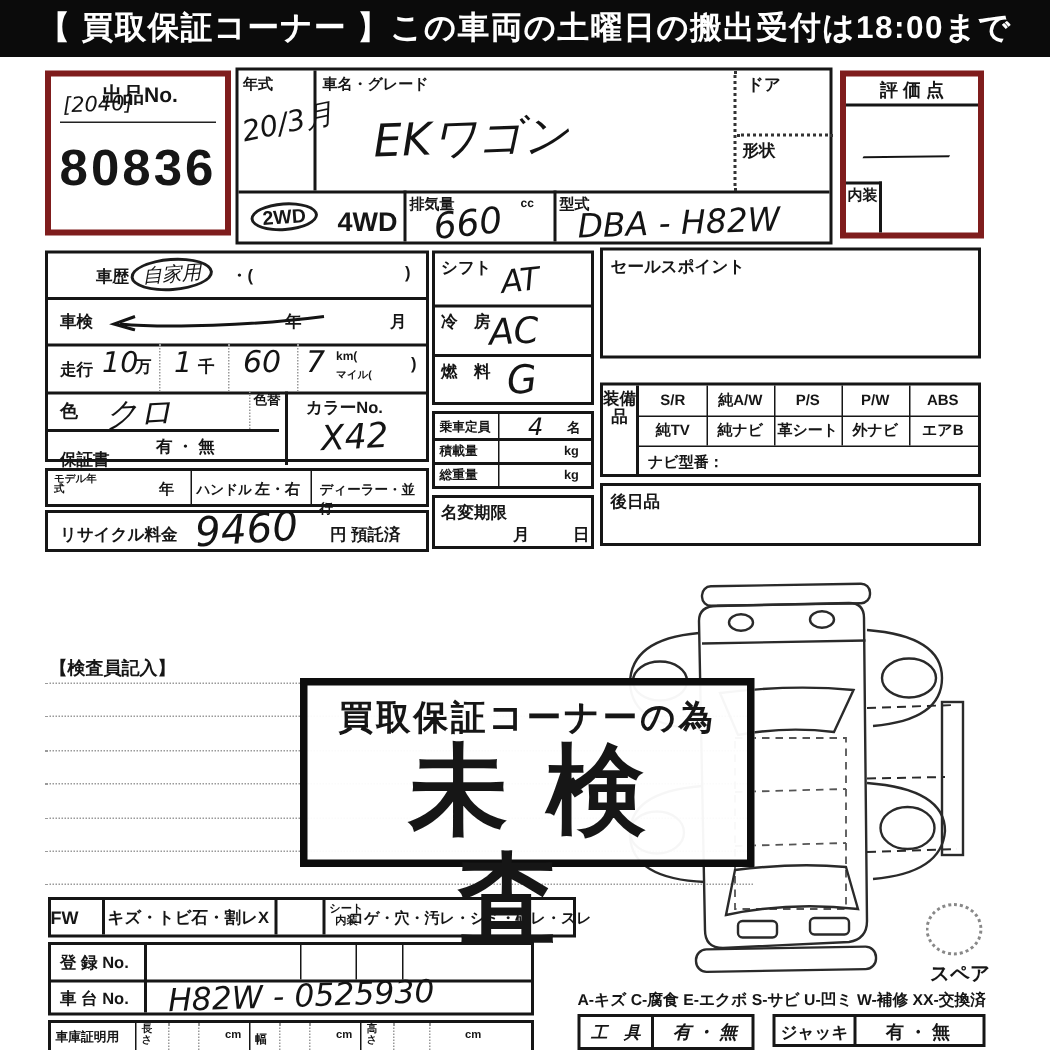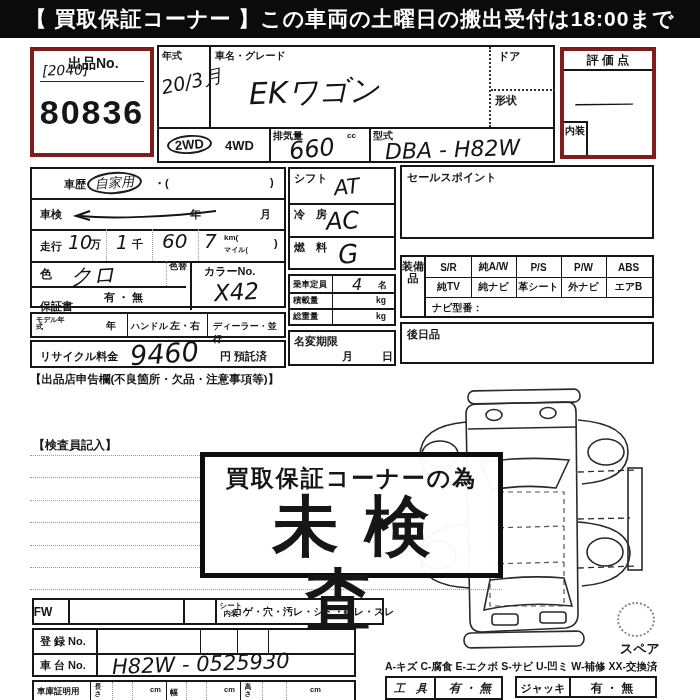--- a/index.html
+++ b/index.html
@@ -47,21 +47,21 @@
       <span class="abs lbl" style="left:7px;top:2px;">ドア</span>
       <div class="abs" style="left:0;right:0;top:42px;border-top:2px dotted #333;"></div>
       <span class="abs lbl" style="left:4px;top:46px;">形状</span>
     </div>
 
     <div class="vline" style="left:110px;top:80px;height:34px;"></div>
     <div class="vline" style="left:210px;top:80px;height:34px;"></div>
     <span class="abs" style="left:8px;top:88px;font-size:13px;font-weight:bold;">
       <span class="circ">2WD</span>
     </span>
-    <span class="abs" style="left:66px;top:91px;font-size:13px;font-weight:bold;">4WD</span>
+    <span class="abs" style="left:66px;top:91px;font-size:18px;font-weight:bold;">4WD</span>
     <span class="abs lbl" style="left:114px;top:82px;font-size:10px;">排気量</span>
     <span class="abs sm" style="left:188px;top:84px;font-size:8px;">cc</span>
     <span class="abs hw" style="left:130px;top:88px;font-size:24px;transform:rotate(-6deg);">660</span>
     <span class="abs lbl" style="left:214px;top:82px;font-size:10px;">型式</span>
     <span class="abs hw" style="left:226px;top:90px;font-size:22px;transform:rotate(-2deg);">DBA - H82W</span>
   </div>
 
   <div class="bx-heavy" style="left:560px;top:47px;width:96px;height:112px;">
     <div class="abs" style="left:0;right:0;top:0;height:20px;border-bottom:2px solid #161616;text-align:center;font-size:12px;font-weight:bold;line-height:19px;">評 価 点</div>
     <span class="abs hw" style="left:30px;top:40px;font-size:20px;display:inline-block;transform:scaleX(3.2) rotate(-2deg);">—</span>
@@ -180,21 +180,20 @@
     <span class="abs lbl" style="left:138px;top:5px;font-size:10px;">左・右</span>
     <span class="abs sm" style="left:181px;top:6px;font-size:9px;">ディーラー・並行</span>
   </div>
 
   <div class="bx" style="left:30px;top:340px;width:256px;height:28px;">
     <span class="abs lbl" style="left:8px;top:7px;">リサイクル料金</span>
     <span class="abs hw" style="left:98px;top:-4px;font-size:27px;transform:rotate(-4deg);">9460</span>
     <span class="abs lbl" style="left:188px;top:7px;">円 預託済</span>
   </div>
 
-  <div class="abs lbl" style="left:30px;top:372px;font-size:11.5px;">【出品店申告欄(不良箇所・欠品・注意事項等)】</div>
 
   <div class="abs lbl" style="left:33px;top:437px;font-size:12px;">【検査員記入】</div>
   <div class="dotline" style="top:455px;"></div>
   <div class="dotline" style="top:477px;"></div>
   <div class="dotline" style="top:500px;"></div>
   <div class="dotline" style="top:522px;"></div>
   <div class="dotline" style="top:545px;"></div>
   <div class="dotline" style="top:567px;"></div>
   <div class="dotline" style="top:589px;"></div>
 
@@ -246,20 +245,21 @@
   </div>
 
   <div class="abs" style="left:617px;top:602px;width:38px;height:35px;border:2px dotted #888;border-radius:50%;"></div>
   <div class="abs lbl" style="left:620px;top:640px;font-size:13px;">スペア</div>
 
   <div class="bx" style="left:32px;top:598px;width:352px;height:27px;">
     <div class="vline" style="left:34px;"></div>
     <div class="vline" style="left:149px;"></div>
     <div class="vline" style="left:181px;"></div>
     <div class="abs cell-center lbl" style="left:0;top:0;width:18px;height:23px;font-size:12px;">FW</div>
+    <div class="abs cell-center lbl" style="left:34px;top:0;width:115px;height:23px;font-size:11px;">キズ・トビ石・割レX</div>
     <div class="abs vtext sm" style="left:183px;top:2px;width:28px;font-size:7.5px;">シート内装</div>
     <div class="abs cell-center lbl" style="left:211px;top:0;width:137px;height:23px;font-size:10px;white-space:nowrap;">コゲ・穴・汚レ・シミ・破レ・スレ</div>
   </div>
 
   <div class="bx" style="left:32px;top:628px;width:324px;height:49px;">
     <div class="hline" style="top:23px;"></div>
     <div class="vline" style="left:62px;"></div>
     <div class="abs" style="left:166px;top:0;height:23px;border-left:1.5px solid #161616;"></div>
     <div class="abs" style="left:203px;top:0;height:23px;border-left:1.5px solid #161616;"></div>
     <div class="abs" style="left:234px;top:0;height:23px;border-left:1.5px solid #161616;"></div>

